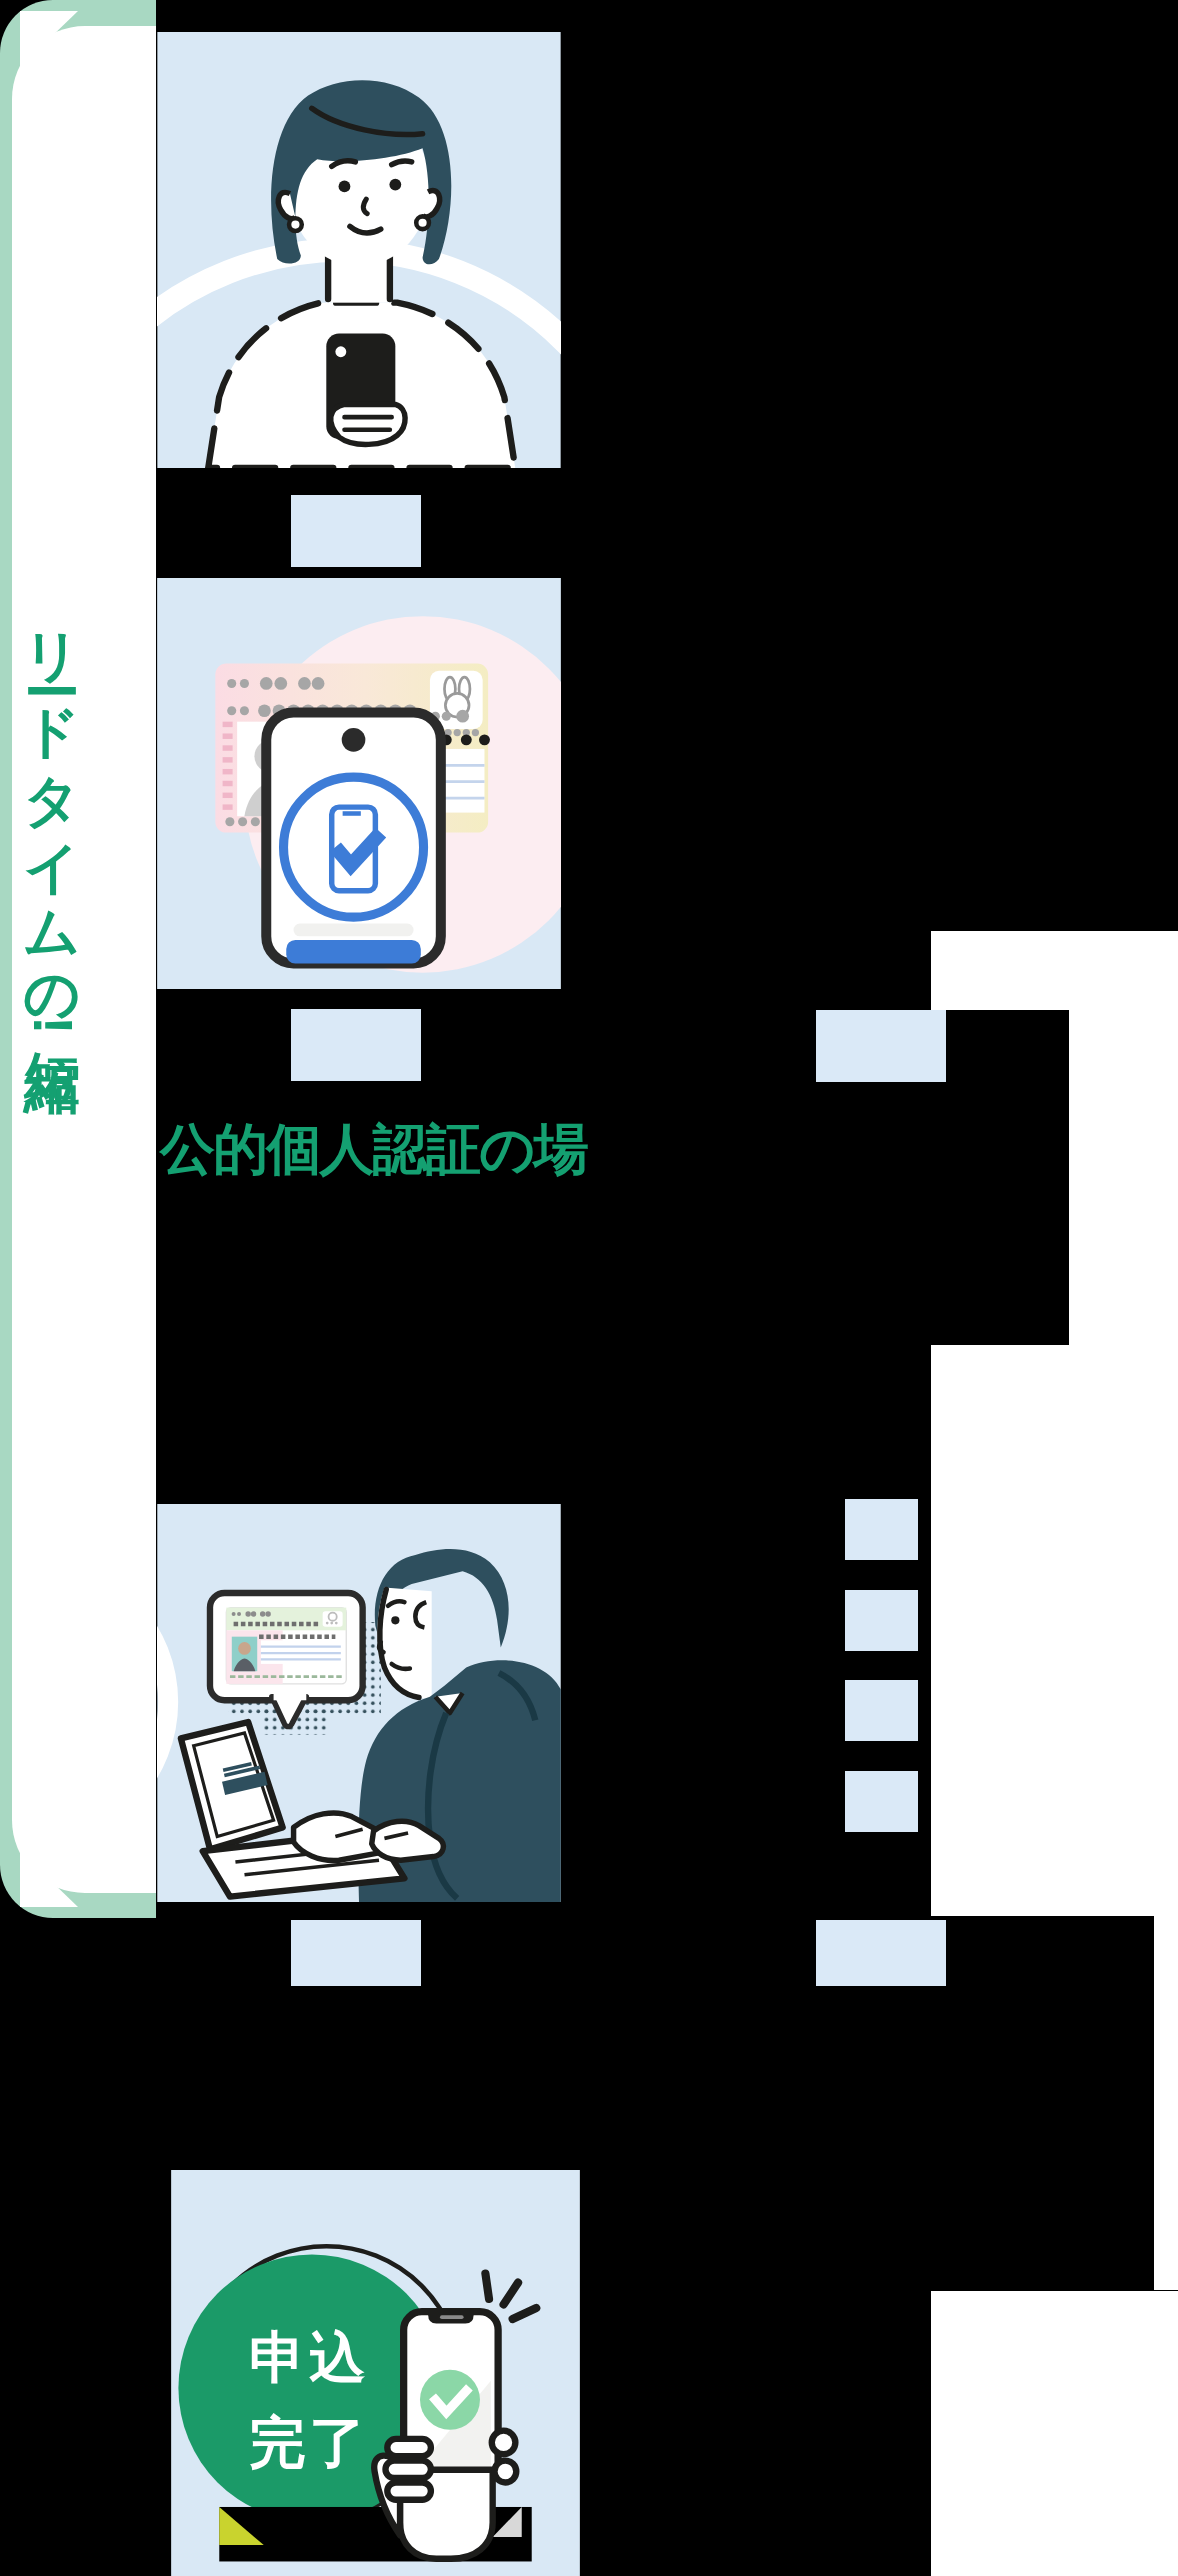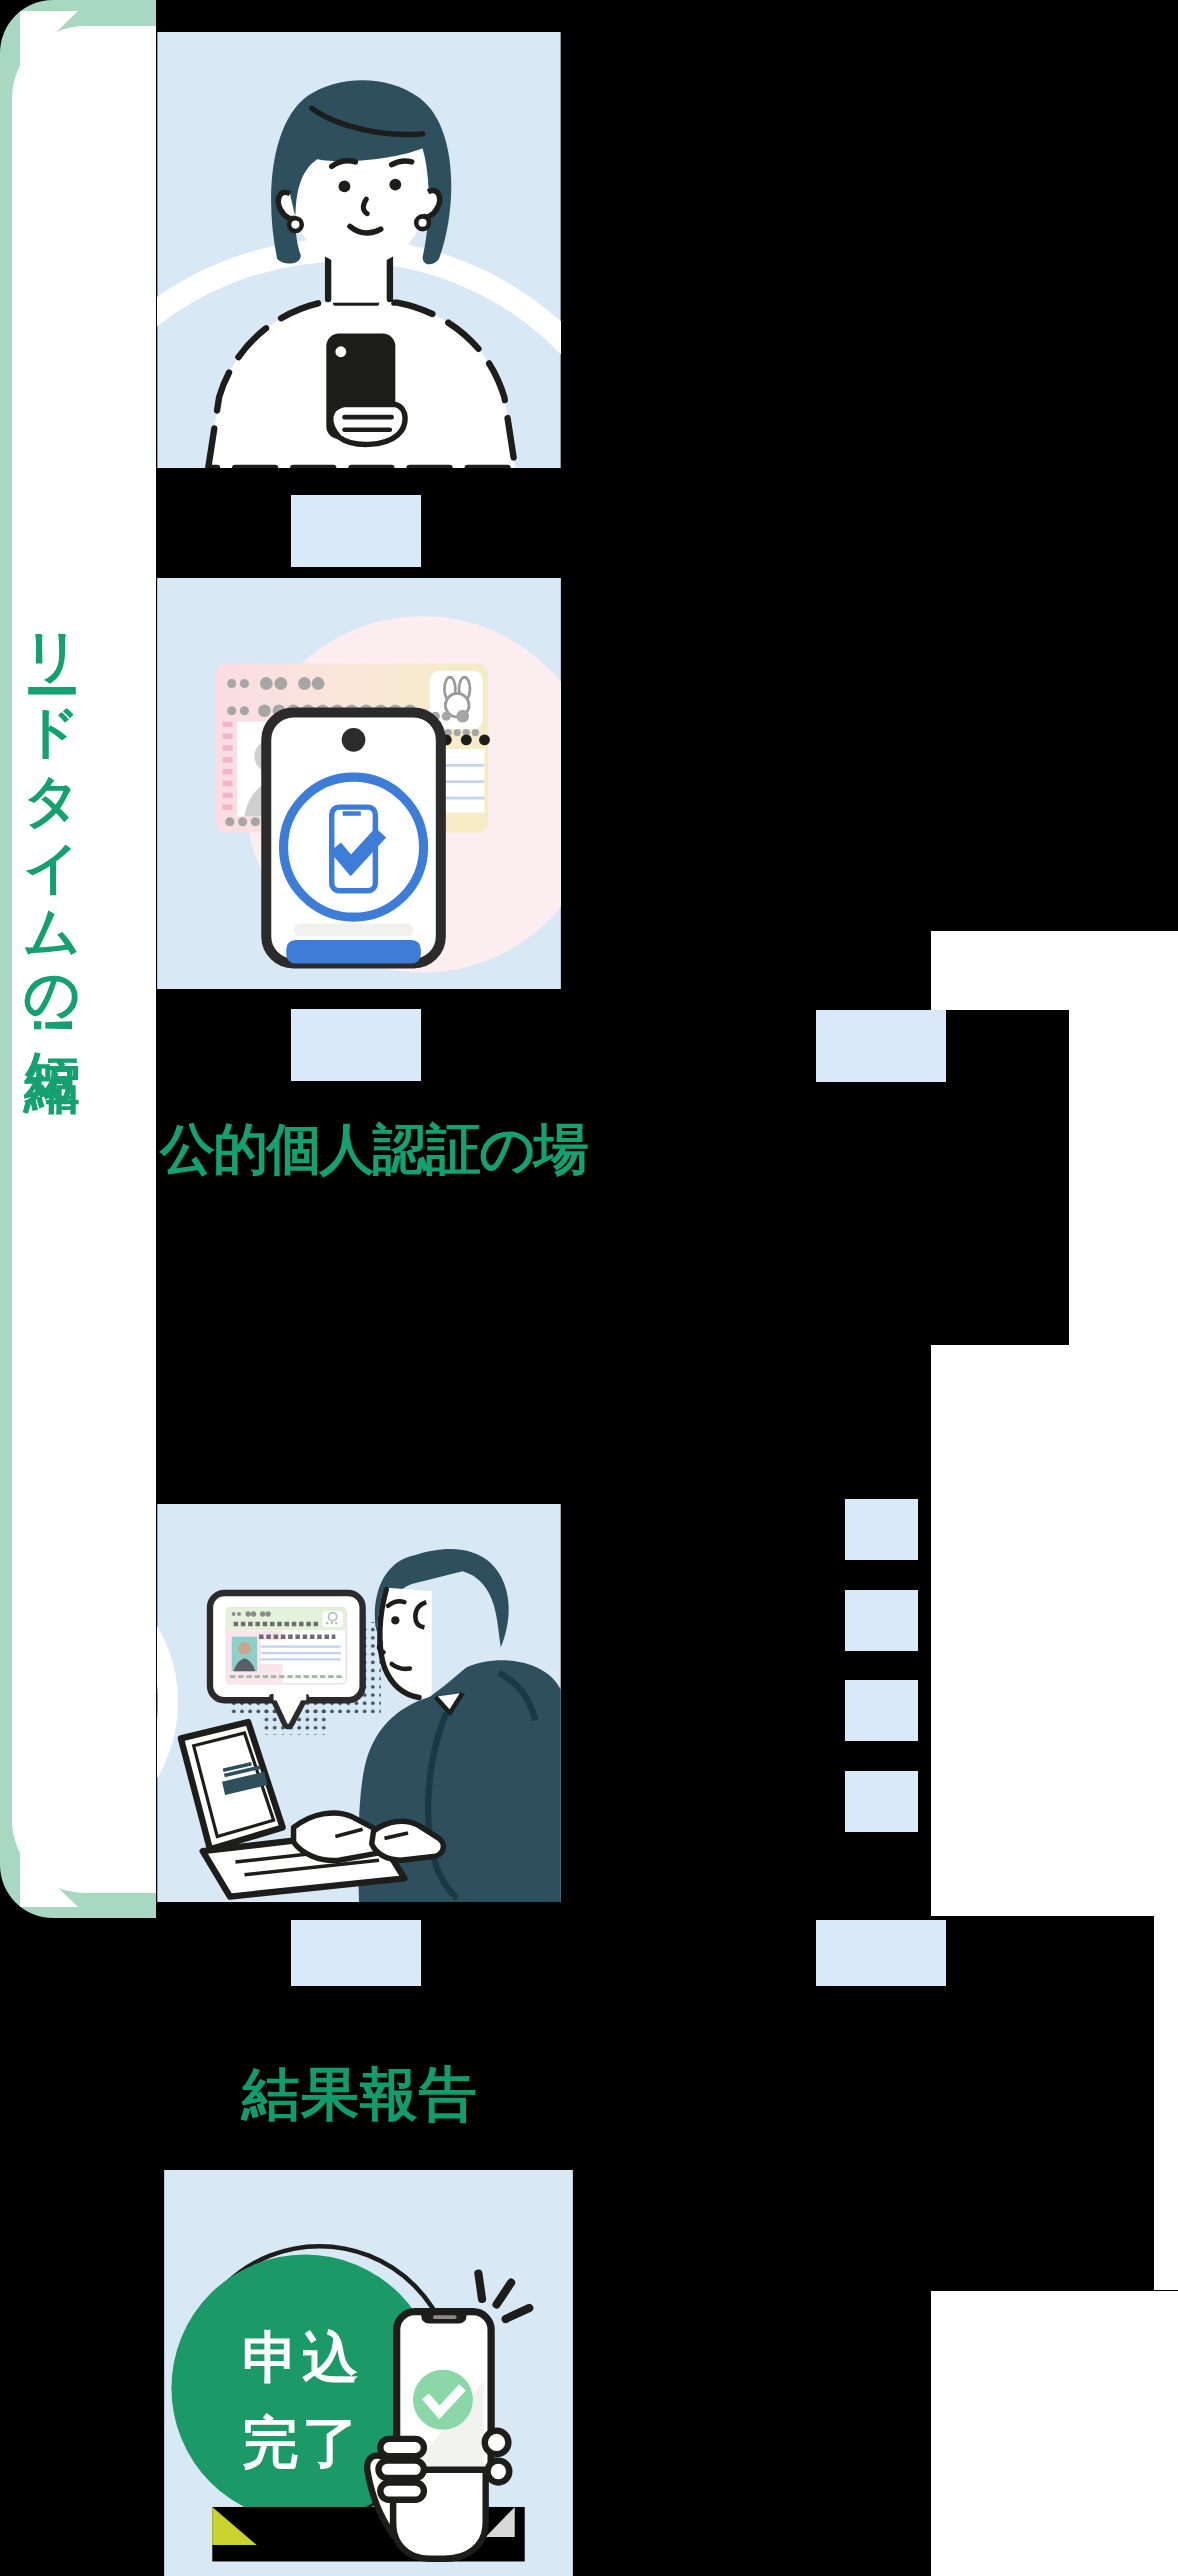--- a/index.html
+++ b/index.html
@@ -252,23 +252,22 @@
         <path d="M150,356 C170,340 196,336 214,344 L248,362 C258,368 256,380 244,384 L200,392 C178,394 158,384 150,372 Z" fill="#FFFFFF" stroke="#1D1D1B" stroke-width="6" stroke-linejoin="round"></path>
         <path d="M238,360 C254,348 274,346 288,354 L310,368 C318,374 316,386 304,388 L268,392 C252,392 240,384 236,374 Z" fill="#FFFFFF" stroke="#1D1D1B" stroke-width="6" stroke-linejoin="round"></path>
         <path d="M196,366 l30,-8 M250,368 l26,-6" stroke="#1D1D1B" stroke-width="4"></path>
       </g>
     </svg>
   </div>
 
   <div class="abs conn" style="left:291px;top:1920px;width:130px;height:66px"></div>
   <div class="abs conn" style="left:816px;top:1920px;width:130px;height:66px"></div>
 
-  <div class="abs result-label" style="left:242px;top:2056px">結果報告</div>
-
-  <div class="abs tile" style="left:164px;top:2170px;width:478px;height:406px">
+
+  <div class="abs tile" style="left:171px;top:2170px;width:478px;height:406px">
     <svg width="409" height="406" viewBox="0 0 450 447">
       <rect width="450" height="447" fill="#D9E8F5"></rect>
       <circle cx="171" cy="232" r="148" fill="none" stroke="#1D1D1B" stroke-width="5"></circle>
       <circle cx="155" cy="240" r="147" fill="#1B9A68"></circle>
       <text x="152" y="228" font-size="62" font-weight="bold" fill="#FFFFFF" text-anchor="middle" letter-spacing="4" font-family="Liberation Sans, sans-serif">申込</text>
       <text x="152" y="322" font-size="62" font-weight="bold" fill="#FFFFFF" text-anchor="middle" letter-spacing="4" font-family="Liberation Sans, sans-serif">完了</text>
       <g stroke="#1D1D1B" stroke-width="9" stroke-linecap="round" fill="none">
         <path d="M350,142 l-4,-28"></path>
           <path d="M366,148 l16,-24"></path>
           <path d="M376,164 l26,-12"></path>

